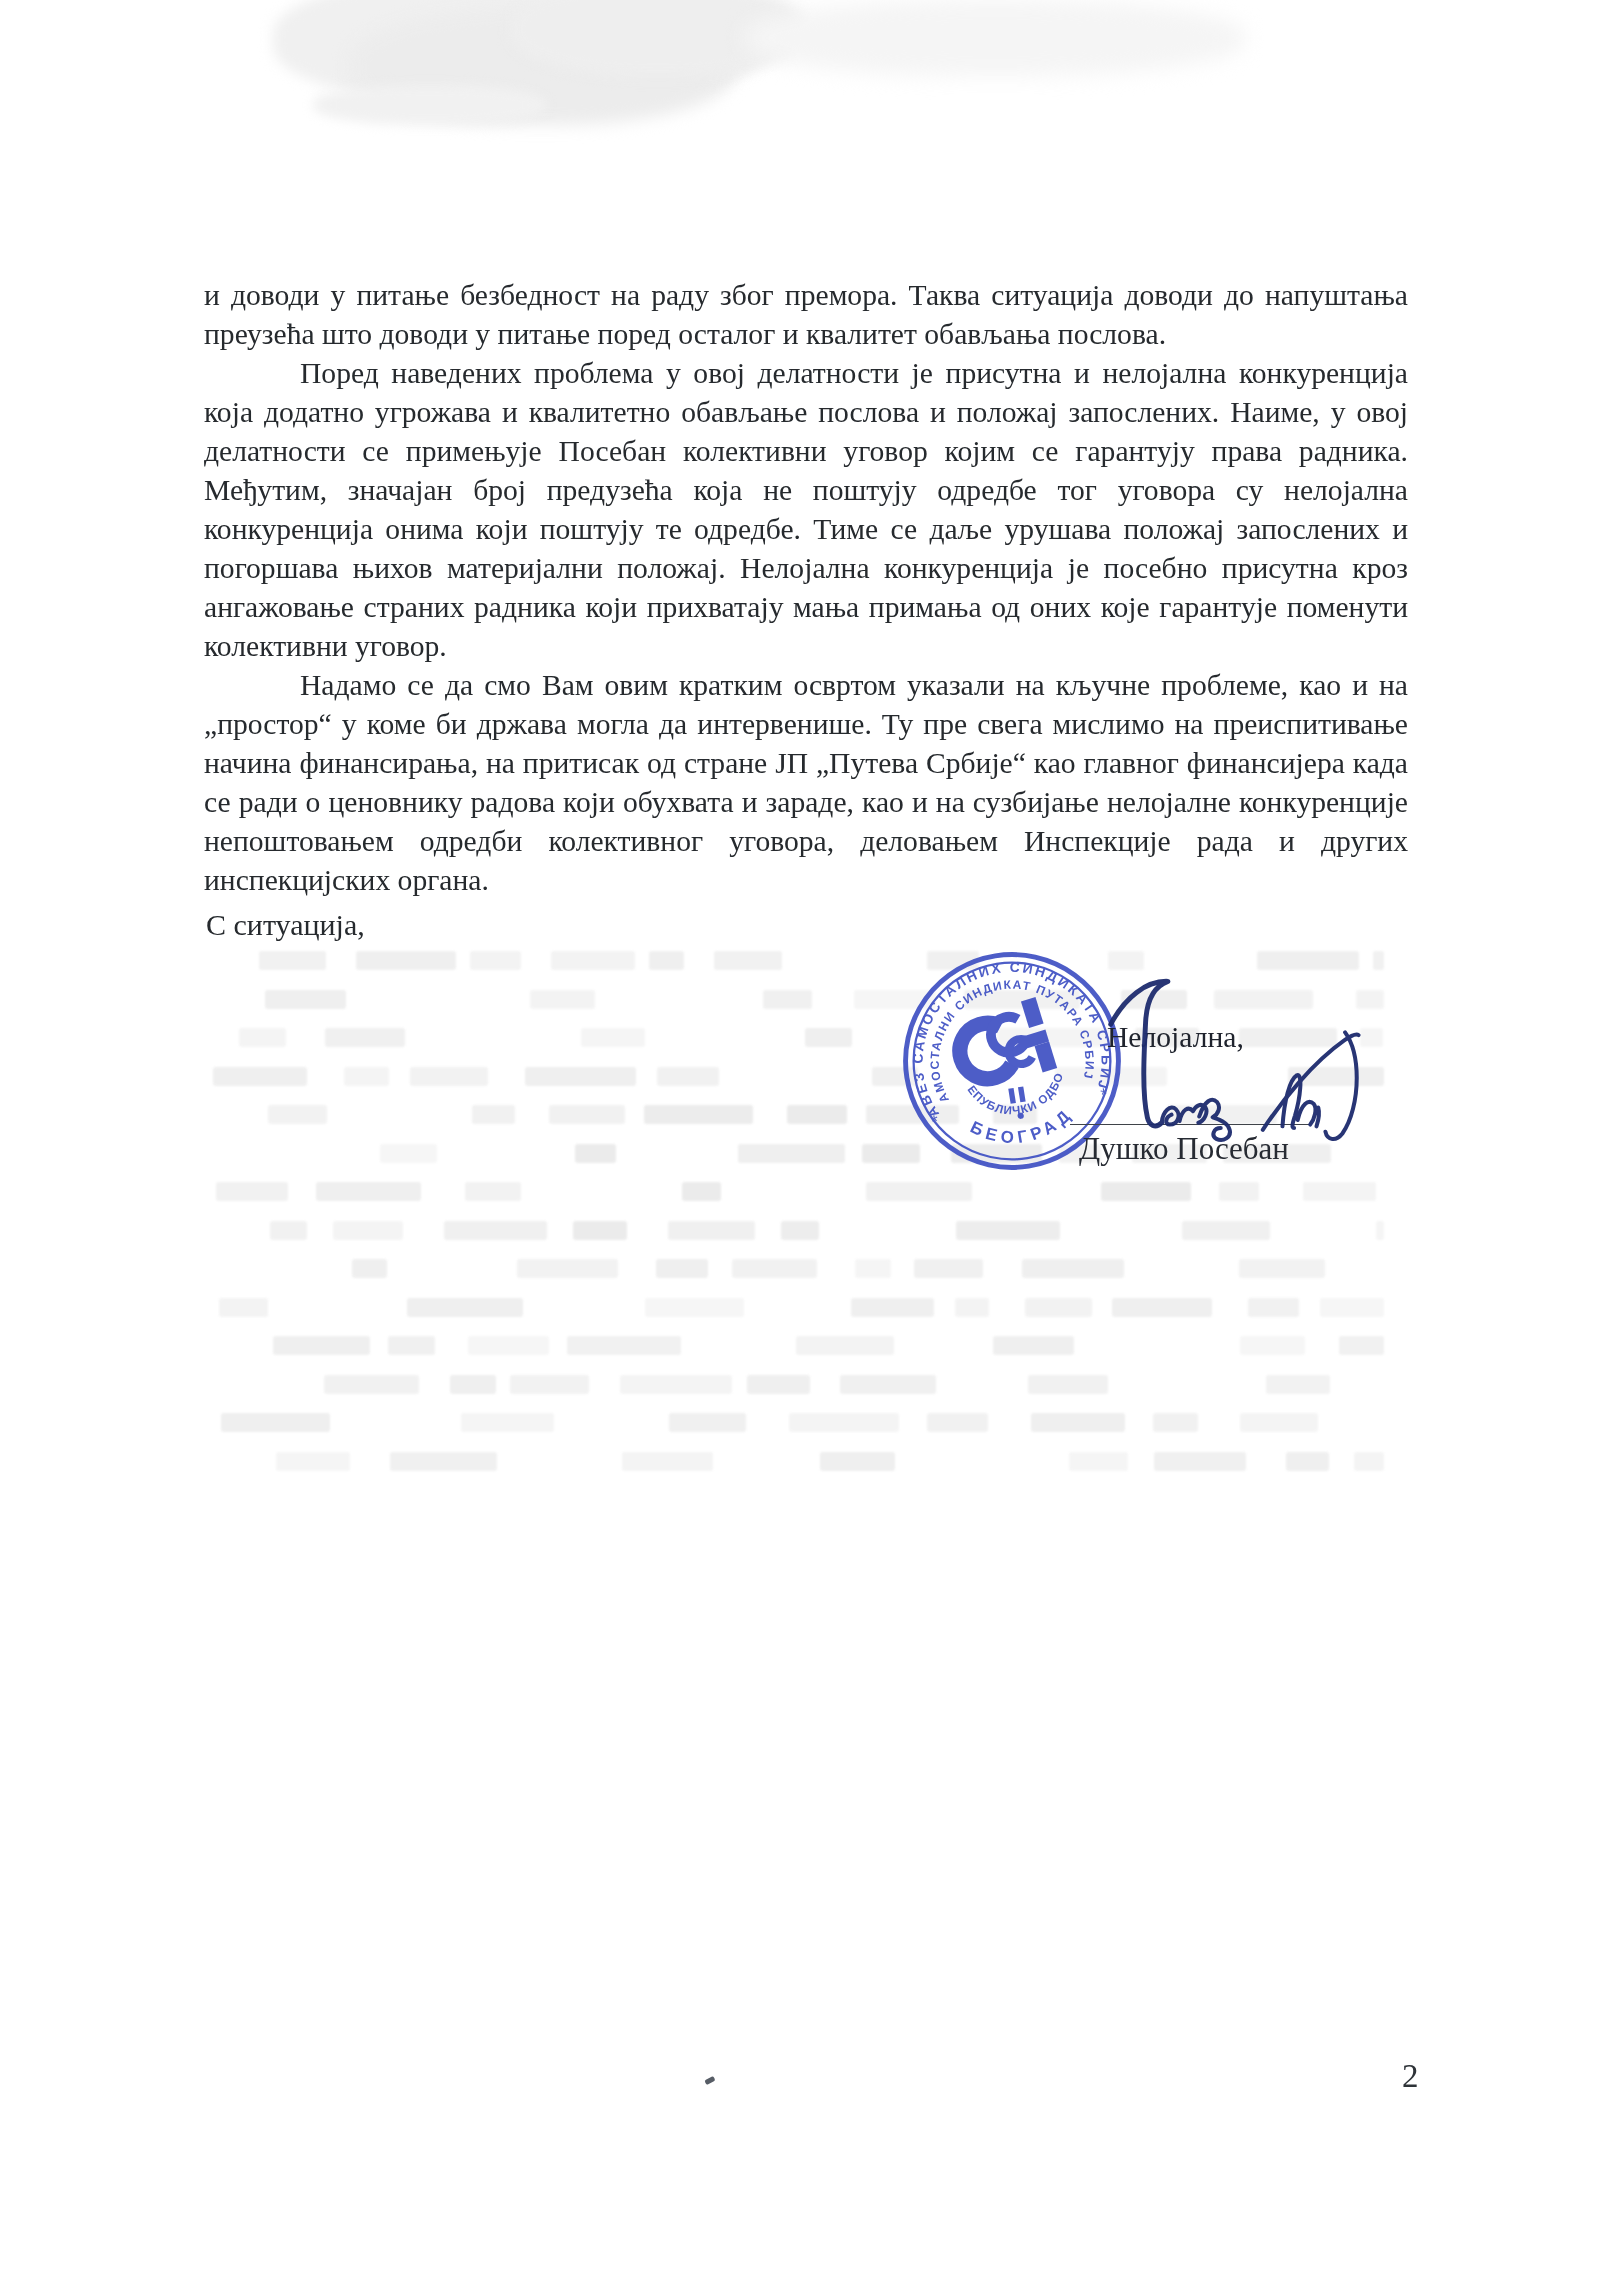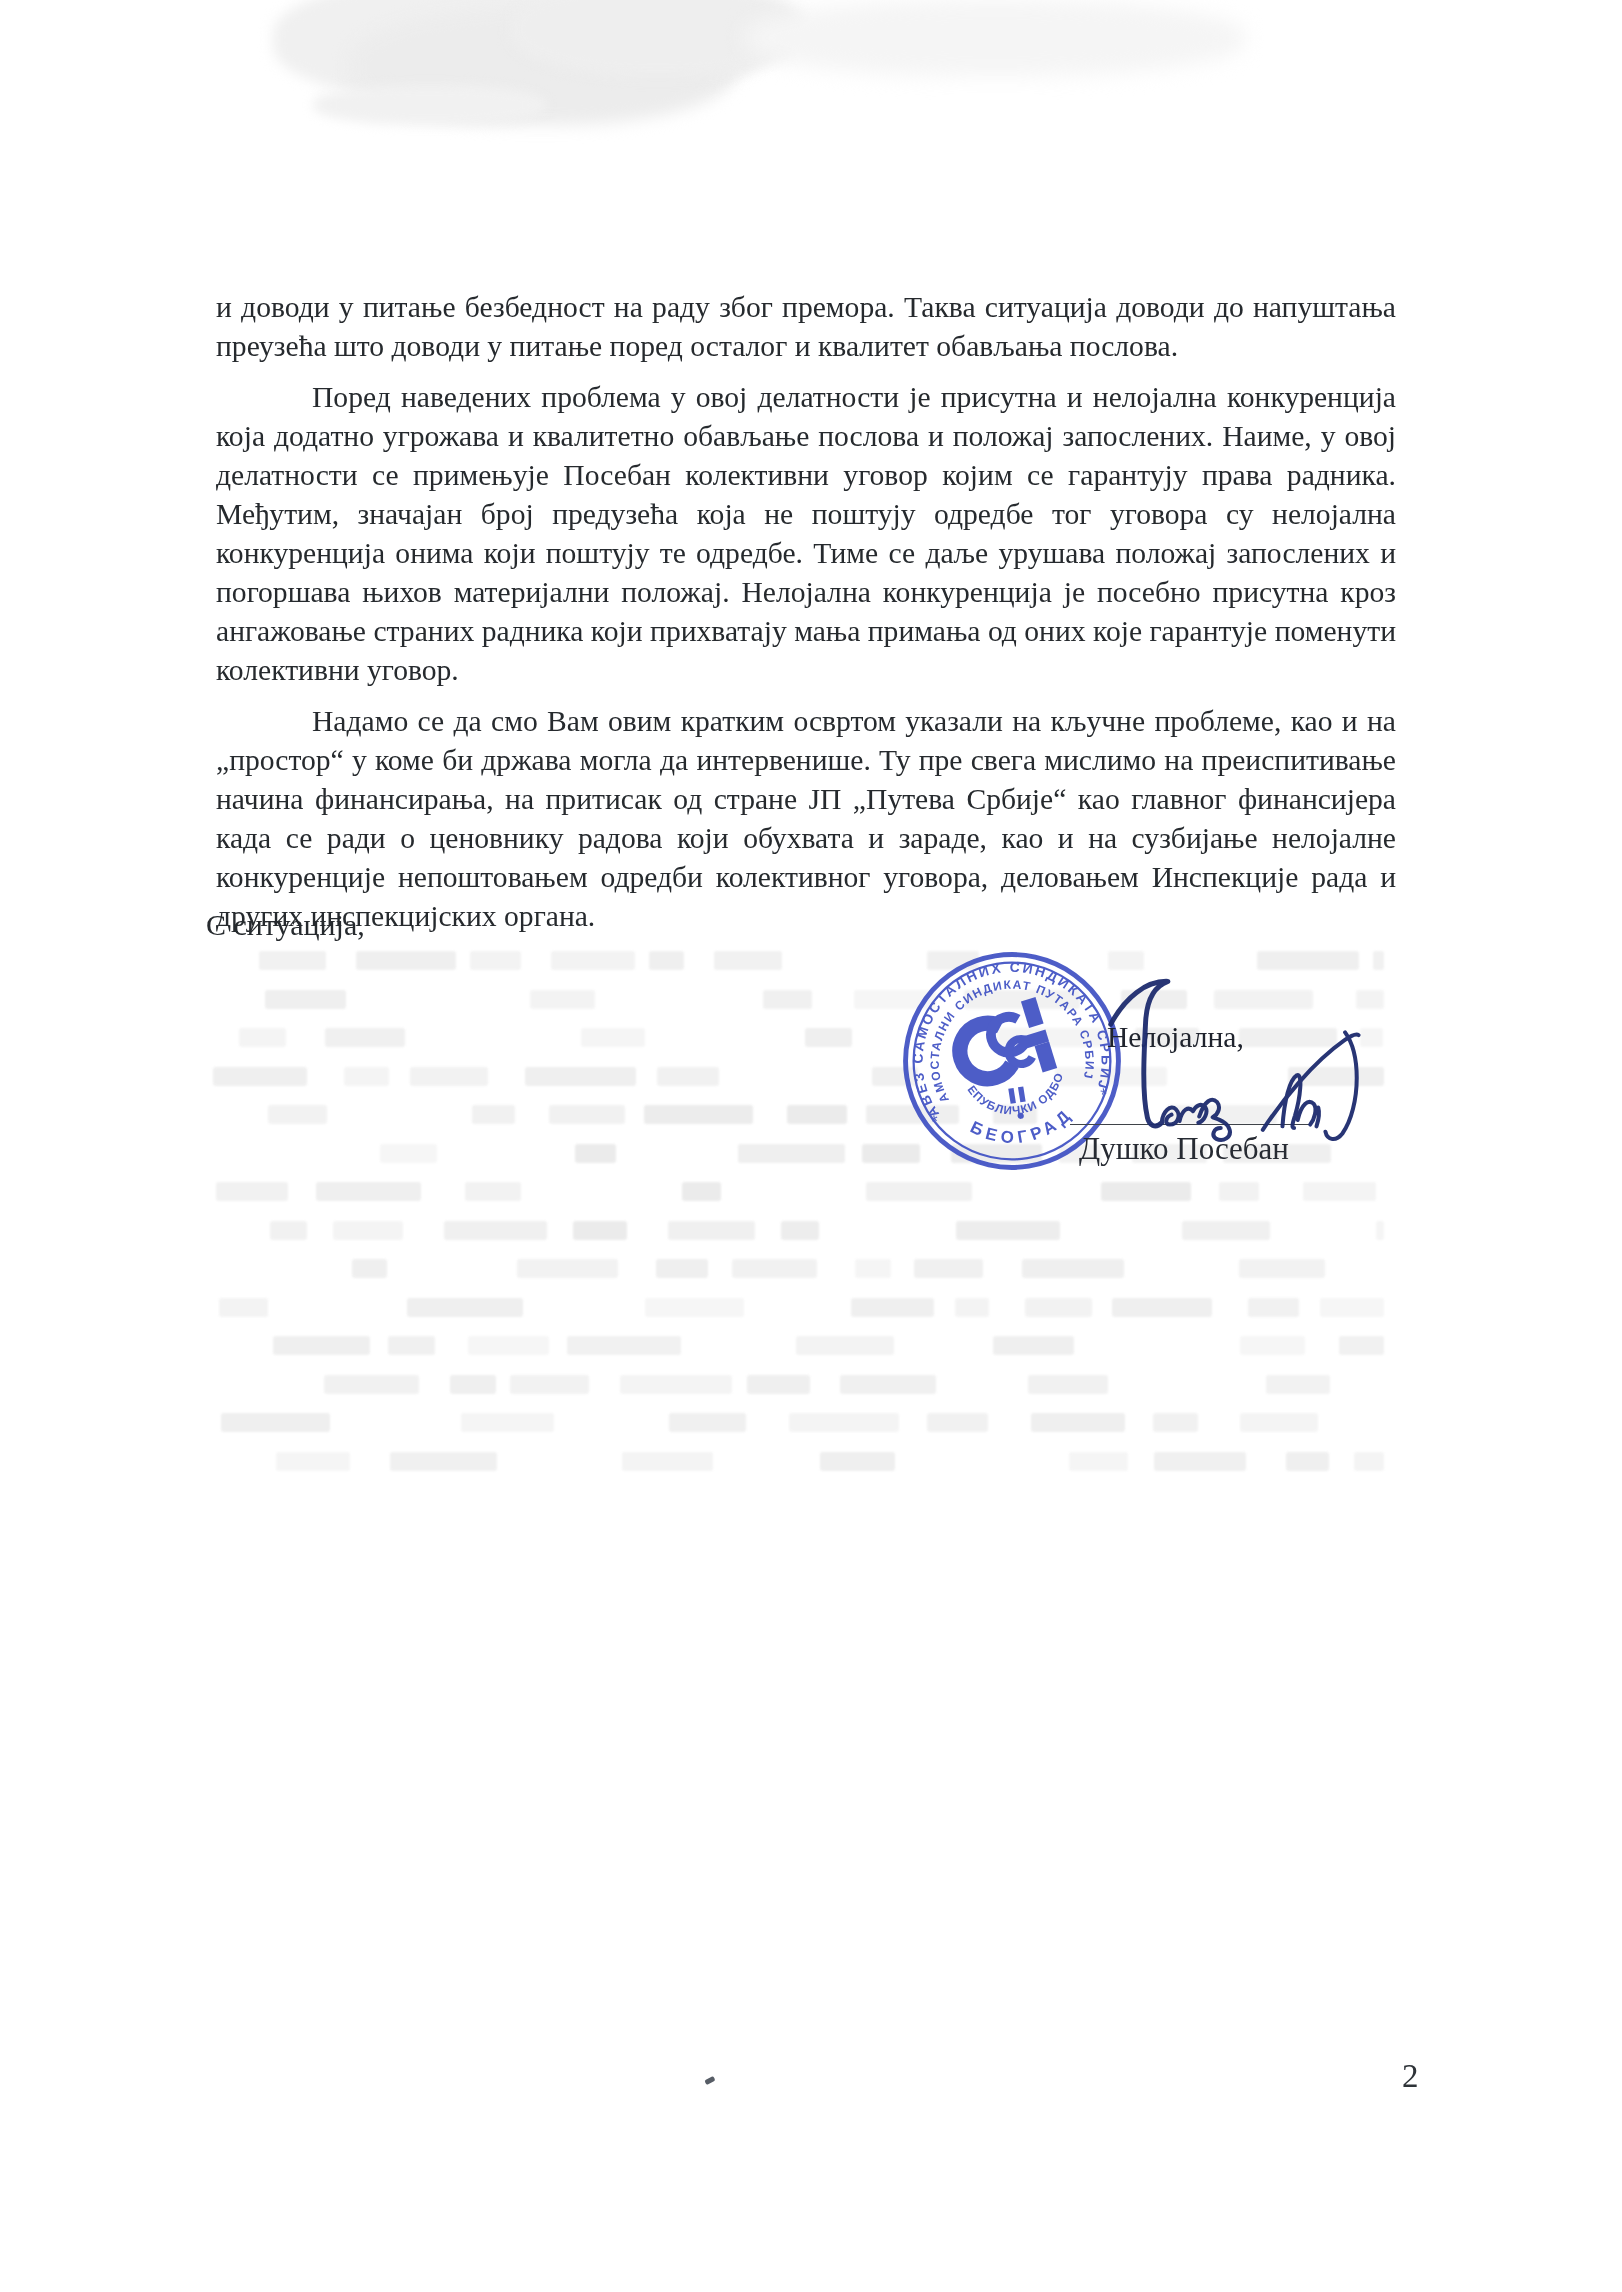--- a/index.html
+++ b/index.html
@@ -15,21 +15,21 @@
   .smudge{position:absolute;border-radius:45%;z-index:1;}
   .ghost-layer{position:absolute;inset:0;z-index:1;}
   .ghost-word{position:absolute;height:19px;background:#e7e7e7;border-radius:2.7px;filter:blur(1.1px);}
   .speck{position:absolute;width:9.9px;height:5.4px;background:#39414b;border-radius:1.8px;transform:rotate(-28deg);opacity:.85;z-index:2;}
   
   .body-text{
     position:absolute;left:204px;top:276px;width:1204px;
     font-size:29.6px;line-height:39px;
     text-align:justify;z-index:2;
   }
-  .body-text p{margin:12px;}
+  .body-text p{margin:0;}
   .body-text p.indent{text-indent:96px;}
   .closing{
     position:absolute;left:206px;top:908px;
     font-size:30px;z-index:2;
   }
   
   .sig-title{
     position:absolute;left:1107px;top:1021px;
     font-size:29.6px;color:#20242e;z-index:5;
   }

